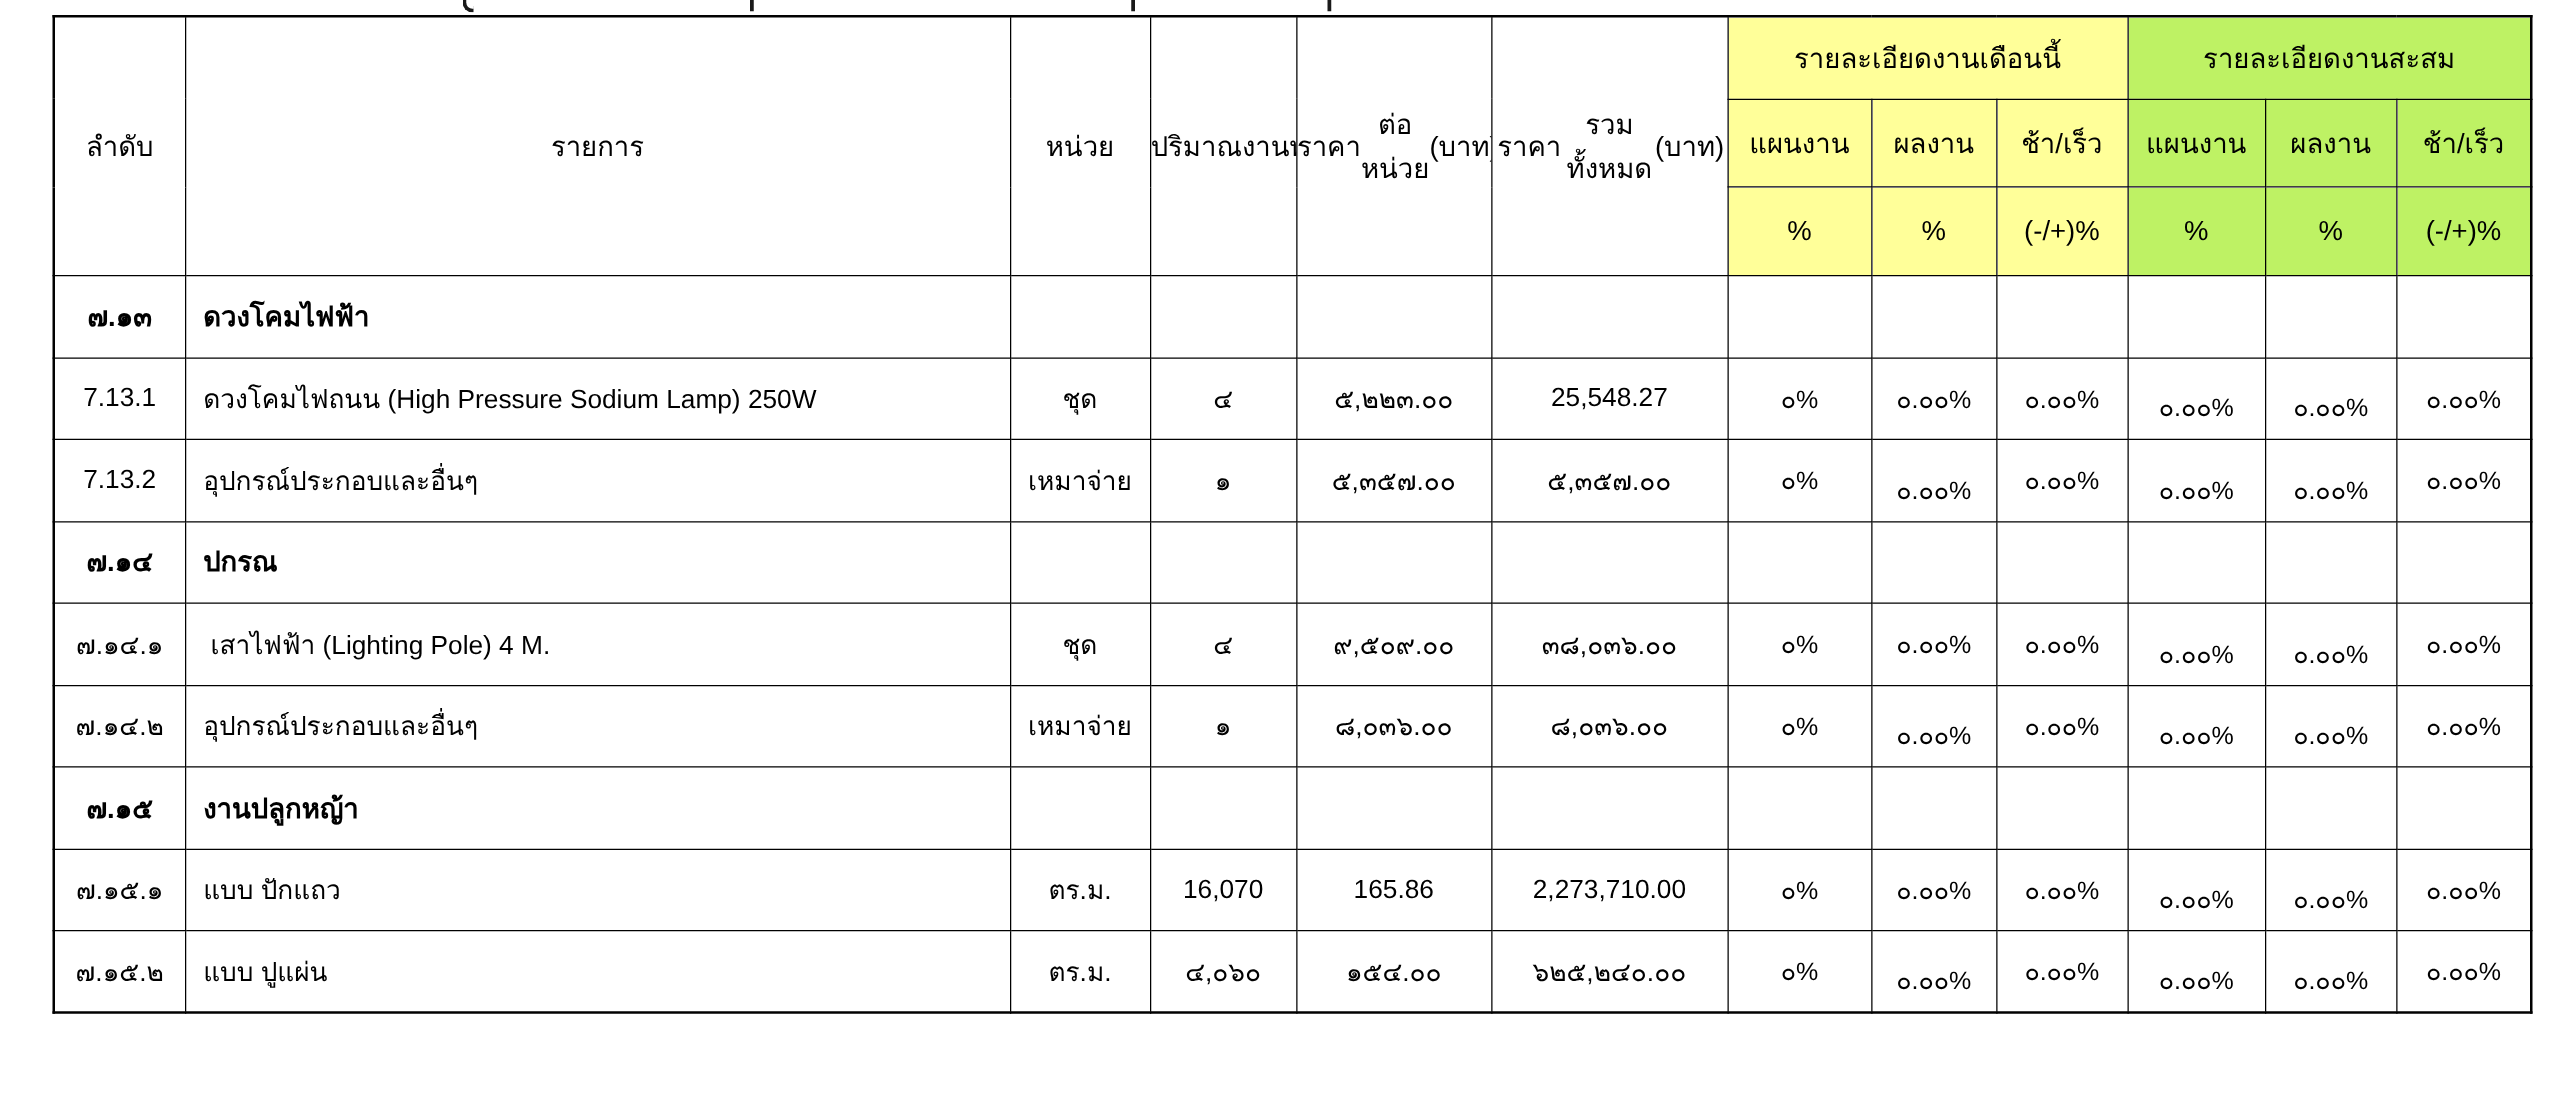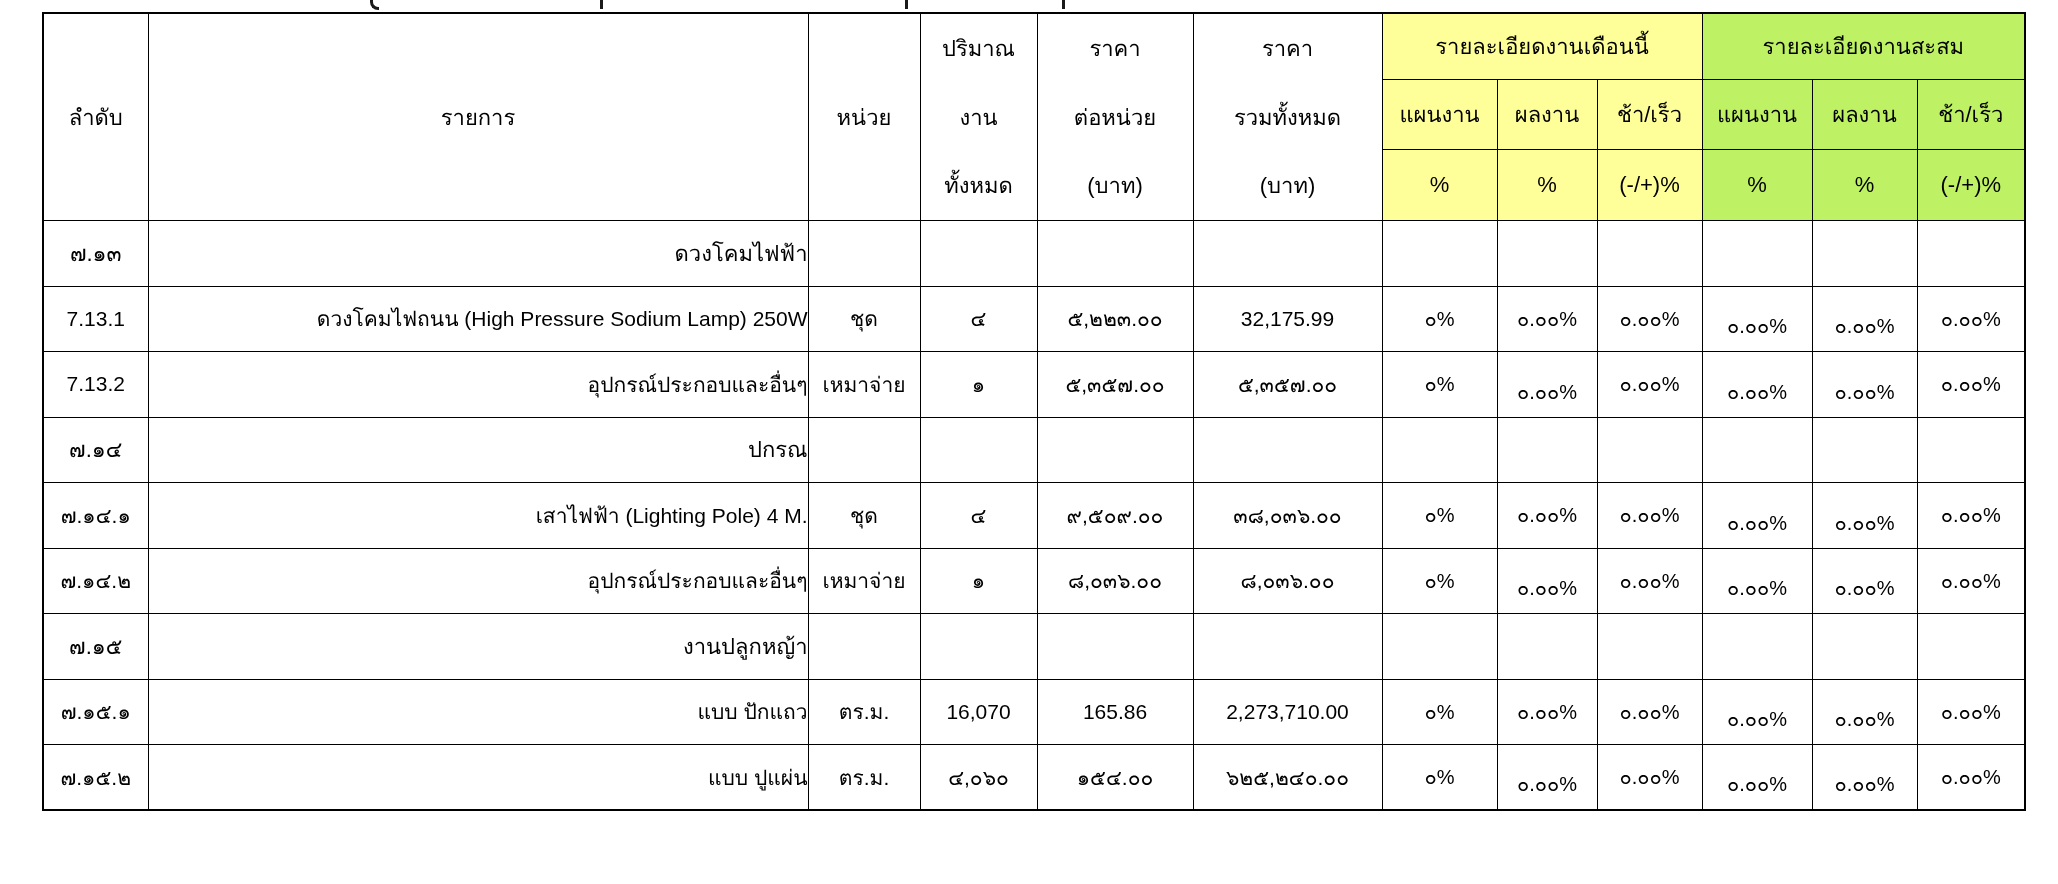--- a/index.html
+++ b/index.html
@@ -39,32 +39,32 @@
     overflow: hidden;
   }
   thead tr.r1 { height: 66px; }
   thead tr.r2 { height: 70px; }
   thead tr.r3 { height: 70px; }
   thead th { font-size: 22px; }
   th.grp { font-size: 22px; }
   .yellow { background: #FFFF99; margin-top: 25px; }
   .gray   { background: #bef264; margin-top: 20px; }
   th.multi > div {
-    display: flex; flex-direction: column; height: 206px;
+    display: flex; flex-direction: row; height: 206px;
   }
   th.multi > div > span {
     flex: 1; display: flex; align-items: center; justify-content: center;
   }
 
   tbody tr { height: 65.5px; }
   tbody td { background: #fff; }
   tbody td.col-item {
-    text-align: right; padding-left: 14px; white-space: pre;
-  }
-  tbody tr.section td { font-weight: normal; font-size: 22px; }
+    text-align: left; padding-left: 14px; white-space: pre;
+  }
+  tbody tr.section td { font-weight: bold; font-size: 22px; }
   tbody td.pct { font-size: 20px; }
   tbody td.low { vertical-align: bottom; padding-bottom: 9px; }
 </style>
 </head>
 <body>
 
 <div class="canvas">
 
   <span class="frag curl" style="left:370px;"></span>
   <span class="frag bar" style="left:600px;"></span>
@@ -146,21 +146,21 @@
           <td class="pct"></td>
           <td class="pct"></td>
           <td class="pct"></td>
         </tr>
         <tr class="item">
           <td>7.13.1</td>
           <td class="col-item">ดวงโคมไฟถนน (High Pressure Sodium Lamp) 250W</td>
           <td>ชุด</td>
           <td>๔</td>
           <td>๕,๒๒๓.๐๐</td>
-          <td>32,175.99</td>
+          <td>25,548.27</td>
           <td class="pct">๐%</td>
           <td class="pct">๐.๐๐%</td>
           <td class="pct">๐.๐๐%</td>
           <td class="pct low">๐.๐๐%</td>
           <td class="pct low">๐.๐๐%</td>
           <td class="pct">๐.๐๐%</td>
         </tr>
         <tr class="item">
           <td>7.13.2</td>
           <td class="col-item">อุปกรณ์ประกอบและอื่นๆ</td>

